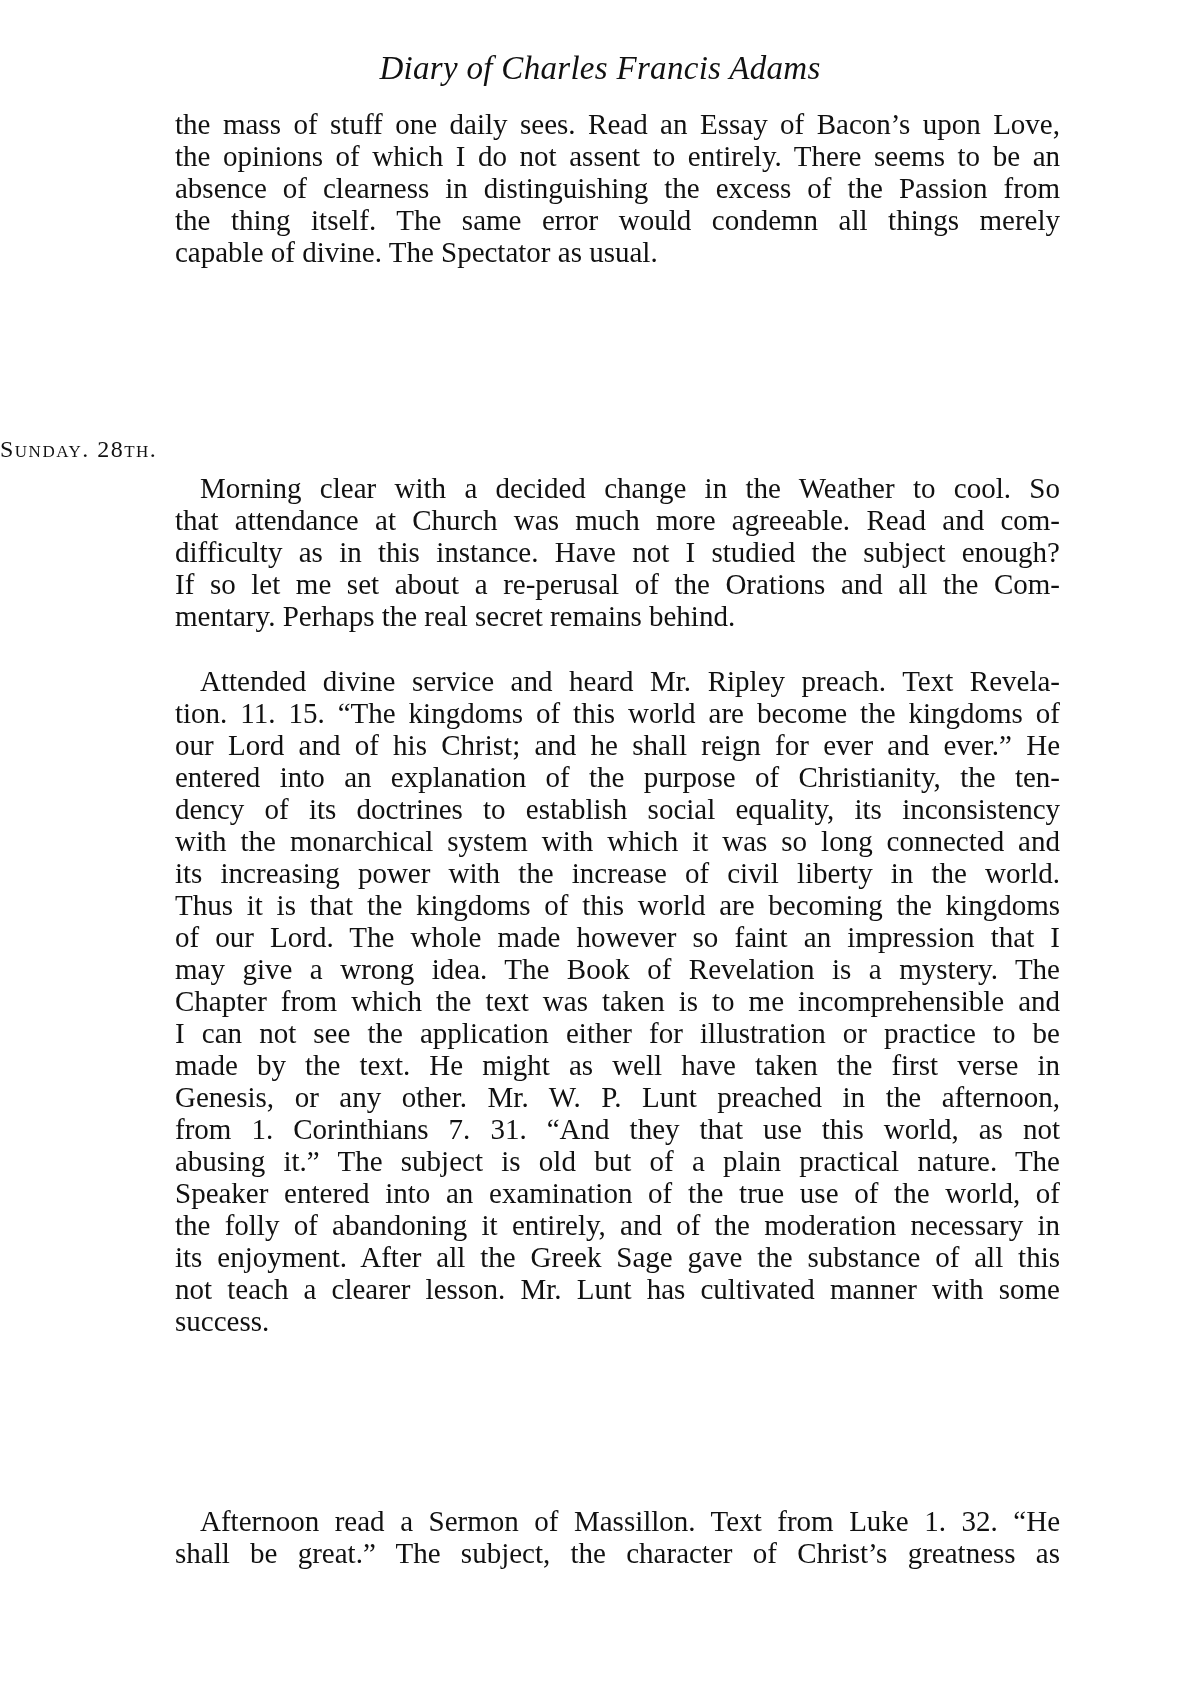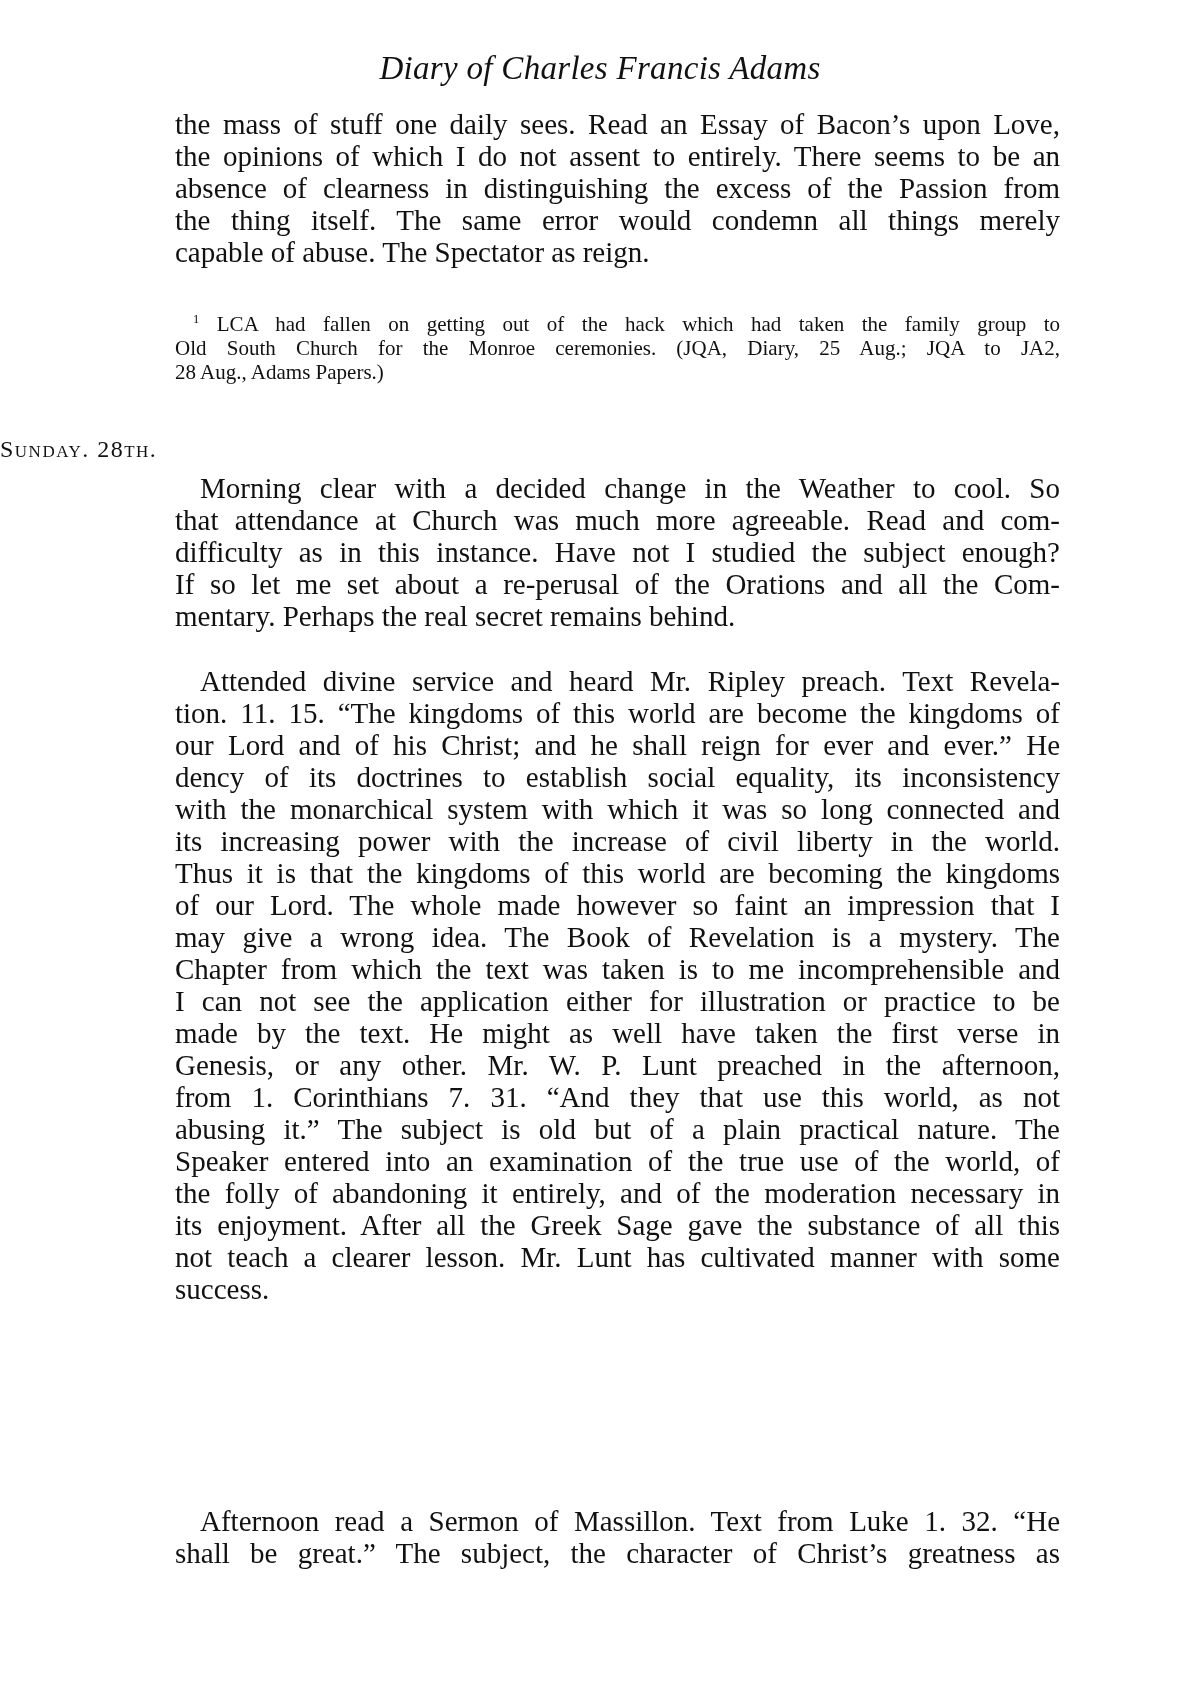--- a/index.html
+++ b/index.html
@@ -22,43 +22,39 @@
 
 <div class="page">
 
   <div class="running-head">Diary of Charles Francis Adams</div>
 
   <div class="block" style="top:108px;">
     <span class="line">the mass of stuff one daily sees. Read an Essay of Bacon’s upon Love,</span>
     <span class="line">the opinions of which I do not assent to entirely. There seems to be an</span>
     <span class="line">absence of clearness in distinguishing the excess of the Passion from</span>
     <span class="line">the thing itself. The same error would condemn all things merely</span>
-    <span class="line last">capable of abuse. The Spectator as reign.</span>
+    <span class="line last">capable of divine. The Spectator as usual.</span>
   </div>
 
-  <div class="block fn" style="top:312px;">
-    <span class="line indent"><sup>1</sup> <span>LCA had fallen on getting out of the hack which had taken the family group to</span></span>
-    <span class="line">Old South Church for the Monroe ceremonies. (JQA, Diary, 25 Aug.; JQA to JA2,</span>
-    <span class="line last">28 Aug., Adams Papers.)</span>
-  </div>
 
   <div class="date-head">Sunday. 28th.</div>
 
   <div class="block" style="top:472px;">
     <span class="line indent">Morning clear with a decided change in the Weather to cool. So</span>
     <span class="line">that attendance at Church was much more agreeable. Read and com-</span>
     <span class="line">difficulty as in this instance. Have not I studied the subject enough?</span>
     <span class="line">If so let me set about a re-perusal of the Orations and all the Com-</span>
     <span class="line last">mentary. Perhaps the real secret remains behind.</span>
   </div>
 
   <div class="block" style="top:665px;">
     <span class="line indent">Attended divine service and heard Mr. Ripley preach. Text Revela-</span>
     <span class="line">tion. 11. 15. “The kingdoms of this world are become the kingdoms of</span>
     <span class="line">our Lord and of his Christ; and he shall reign for ever and ever.” He</span>
+    <span class="line">entered into an explanation of the purpose of Christianity, the ten-</span>
     <span class="line">dency of its doctrines to establish social equality, its inconsistency</span>
     <span class="line">with the monarchical system with which it was so long connected and</span>
     <span class="line">its increasing power with the increase of civil liberty in the world.</span>
     <span class="line">Thus it is that the kingdoms of this world are becoming the kingdoms</span>
     <span class="line">of our Lord. The whole made however so faint an impression that I</span>
     <span class="line">may give a wrong idea. The Book of Revelation is a mystery. The</span>
     <span class="line">Chapter from which the text was taken is to me incomprehensible and</span>
     <span class="line">I can not see the application either for illustration or practice to be</span>
     <span class="line">made by the text. He might as well have taken the first verse in</span>
     <span class="line">Genesis, or any other. Mr. W. P. Lunt preached in the afternoon,</span>

